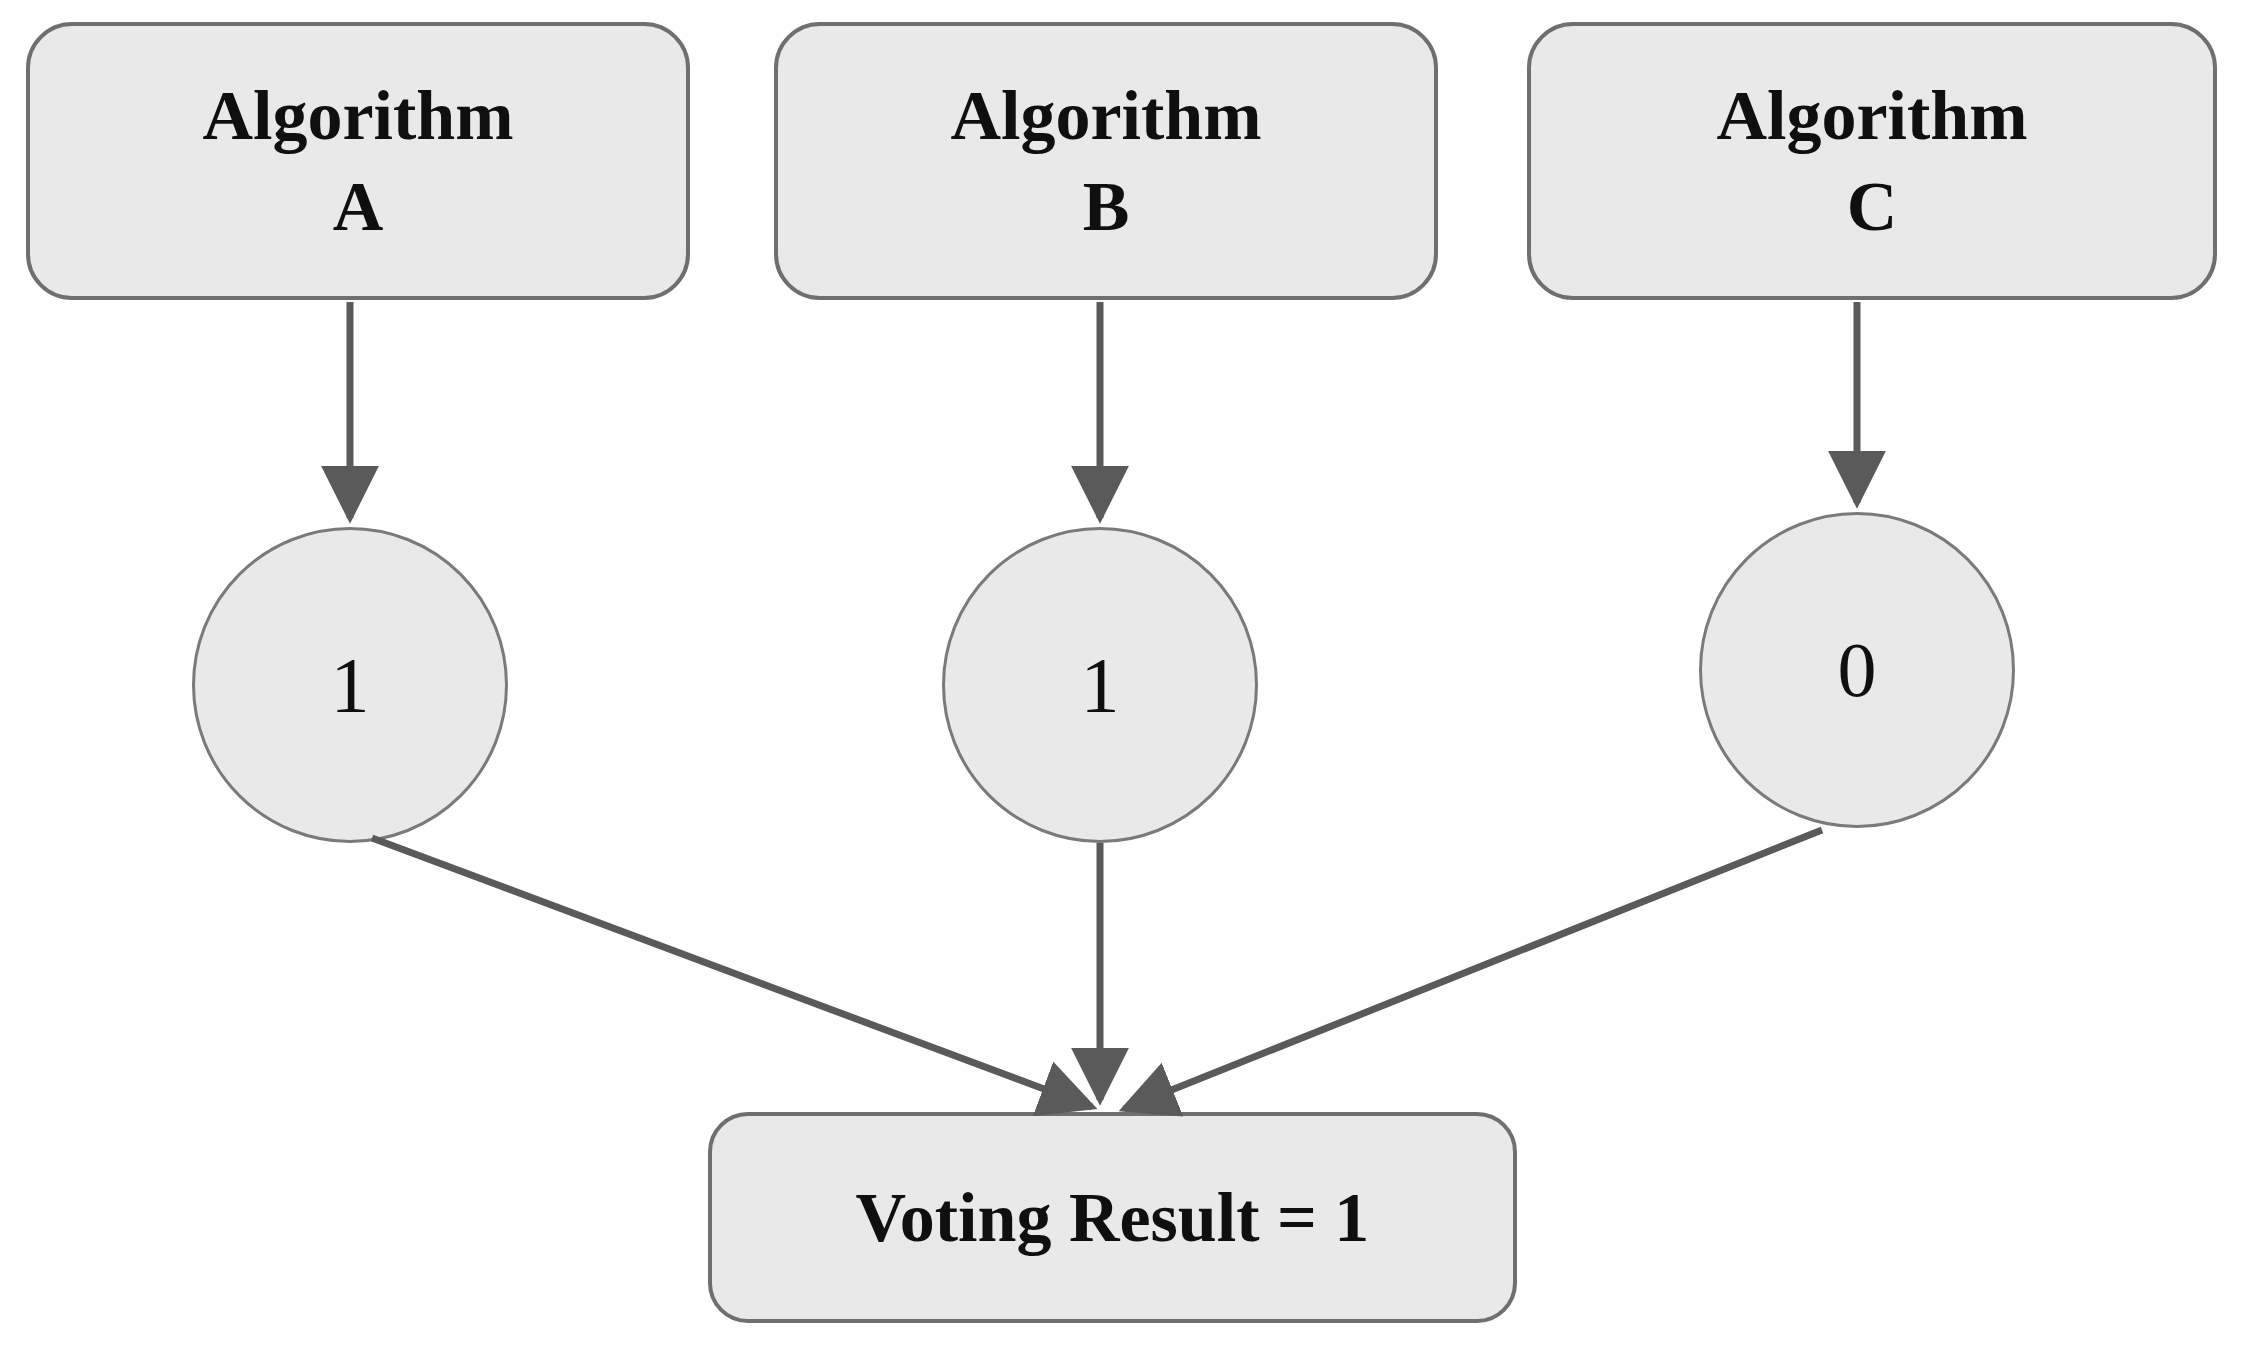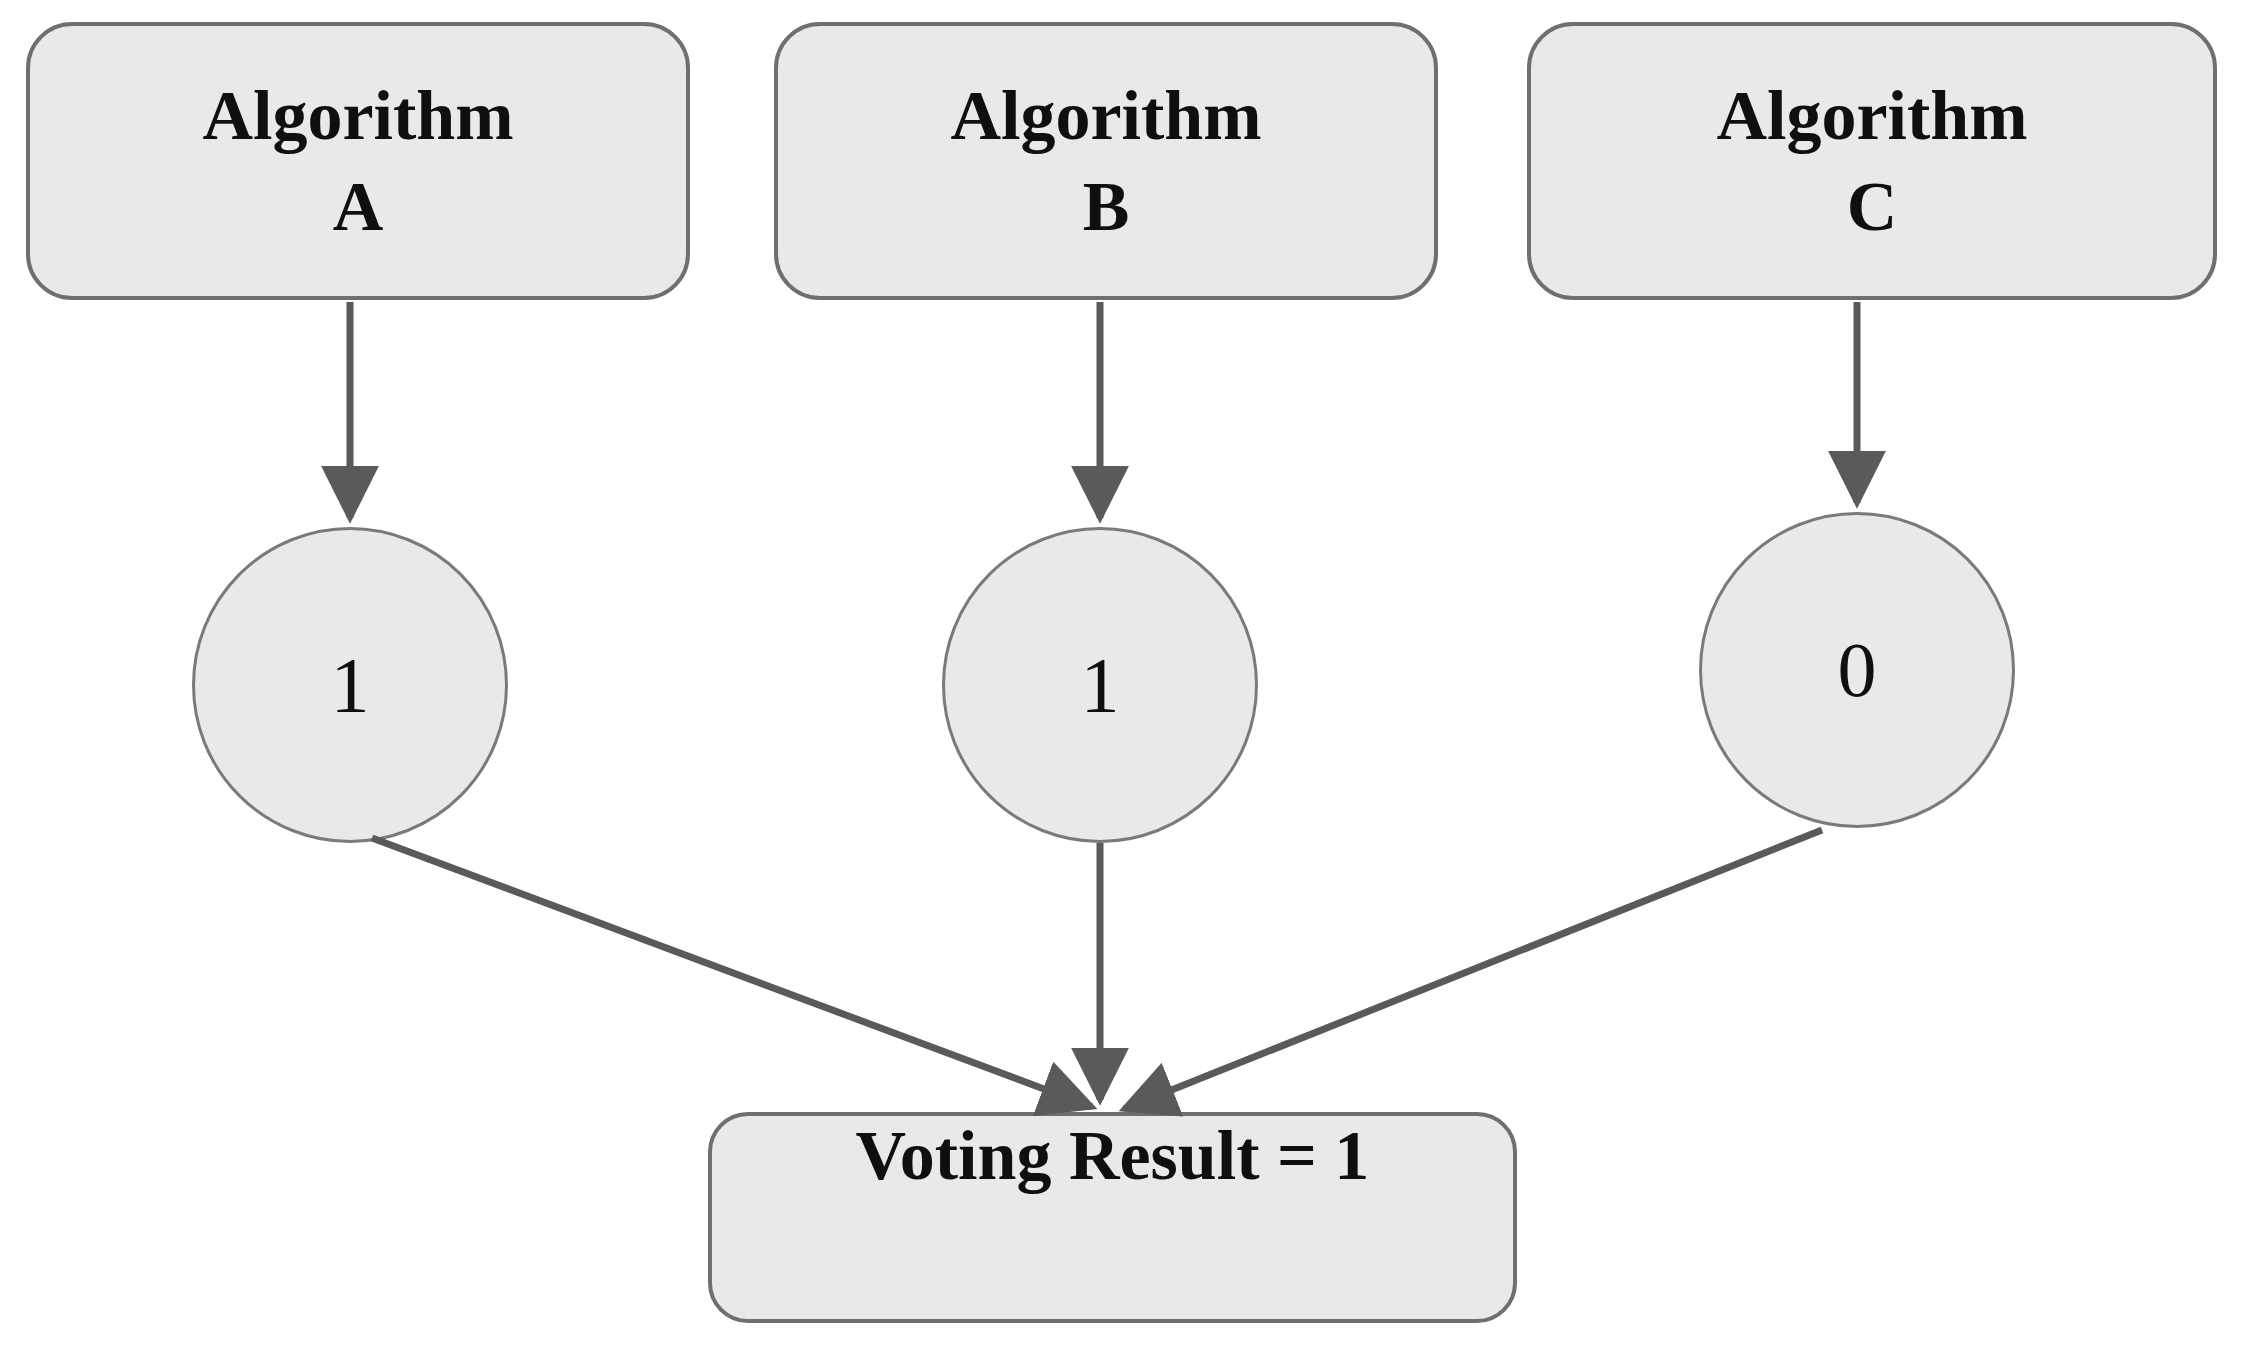--- a/index.html
+++ b/index.html
@@ -53,20 +53,21 @@
     position: absolute;
     left: 708px;
     top: 1112px;
     width: 809px;
     height: 211px;
     background: var(--node-fill, #e9e9e9);
     border: 4px solid var(--node-border, #6f6f6f);
     border-radius: 40px;
     box-sizing: border-box;
     display: flex;
+    align-items: center;
     justify-content: center;
     font-weight: bold;
     font-size: 70px;
     color: var(--text, #0f0f0f);
   }
   svg.arrow-layer {
     position: absolute;
     left: 0;
     top: 0;
     width: 2243px;

